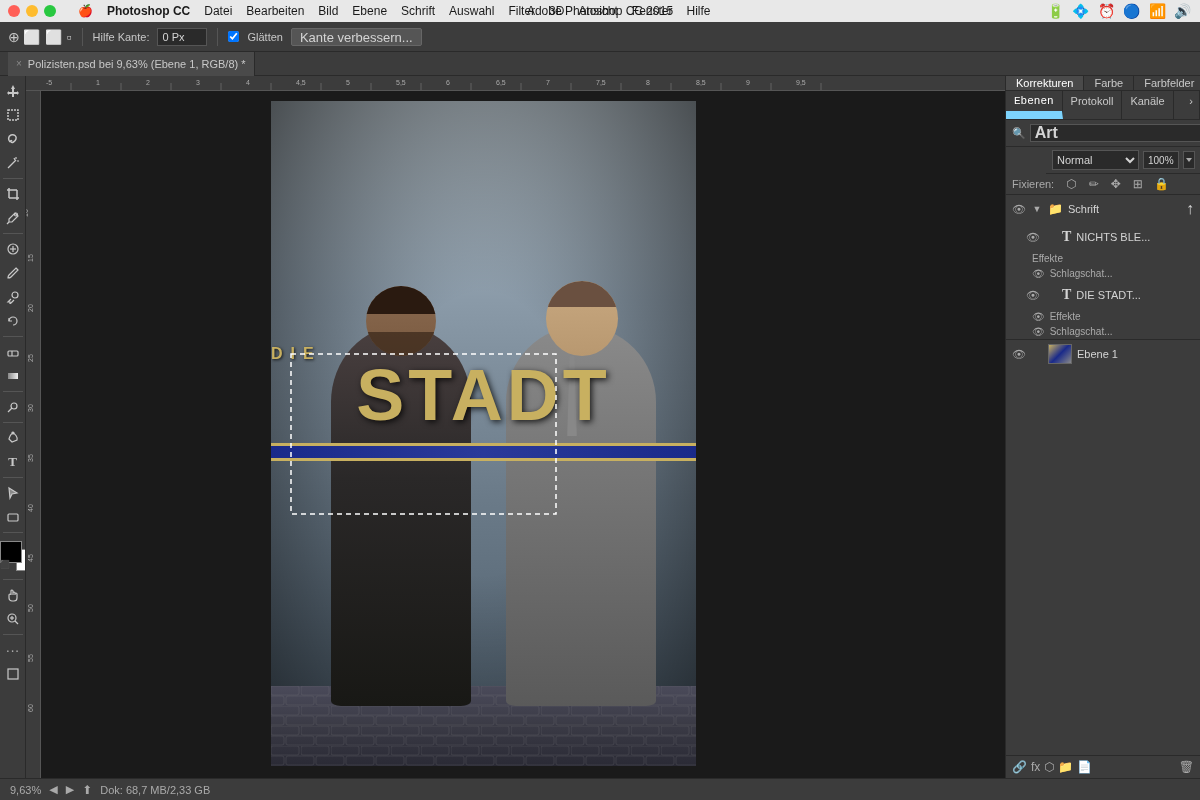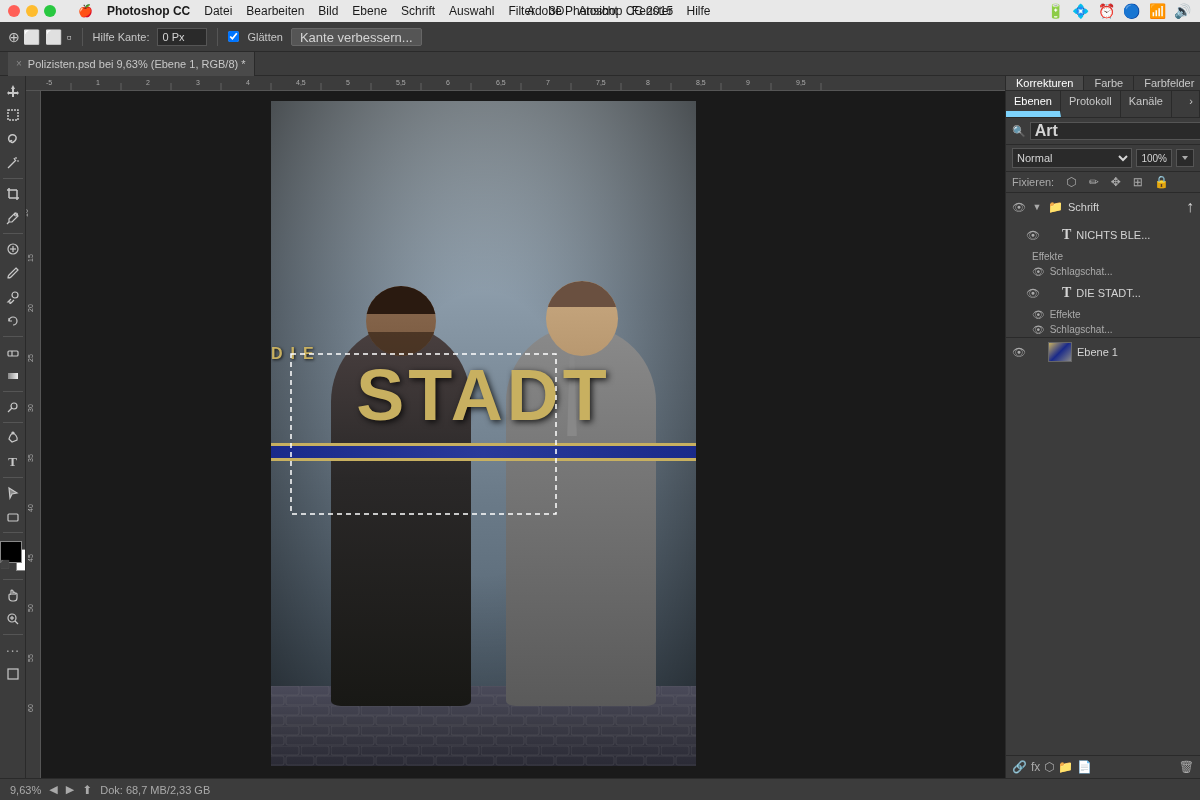--- a/index.html
+++ b/index.html
@@ -349,21 +349,22 @@
     }
     .layers-tab {
       padding: 4px 8px;
       font-size: 11px;
       color: #c8c8c8;
       cursor: pointer;
       border-right: 1px solid #2a2a2a;
     }
     .layers-tab.active {
       color: white;
-      border-bottom: 6px solid #7dd3fc;
+      border-bottom: 8px solid #7dd3fc;
+      font-family: Liberation Mono, monospace;
     }
     .layers-search-bar {
       display: flex;
       align-items: center;
       padding: 4px 6px;
       gap: 4px;
       border-bottom: 1px solid #2a2a2a;
     }
     .layers-search-input {
       flex: 1;
@@ -378,20 +379,21 @@
     .layers-search-icon {
       color: #888;
       font-size: 11px;
     }
     .layers-mode-bar {
       display: flex;
       align-items: center;
       padding: 3px 6px;
       gap: 4px;
       border-bottom: 1px solid #2a2a2a;
+      margin-left: 40px;
     }
     .layers-mode-select {
       flex: 1;
       background: #2a2a2a;
       border: 1px solid #555;
       color: #d4d4d4;
       font-size: 11px;
       height: 20px;
     }
     .layers-opacity-btn {

